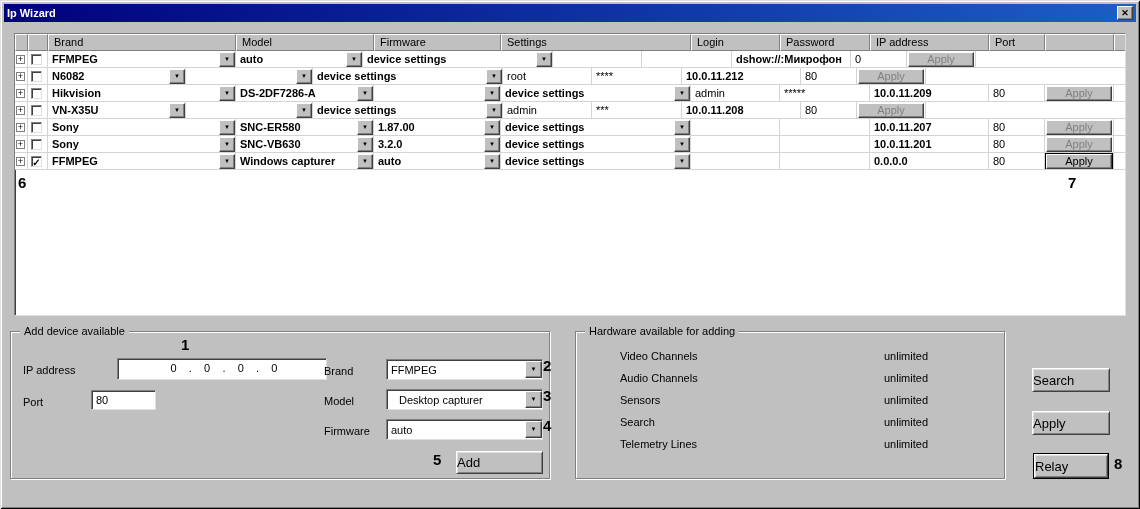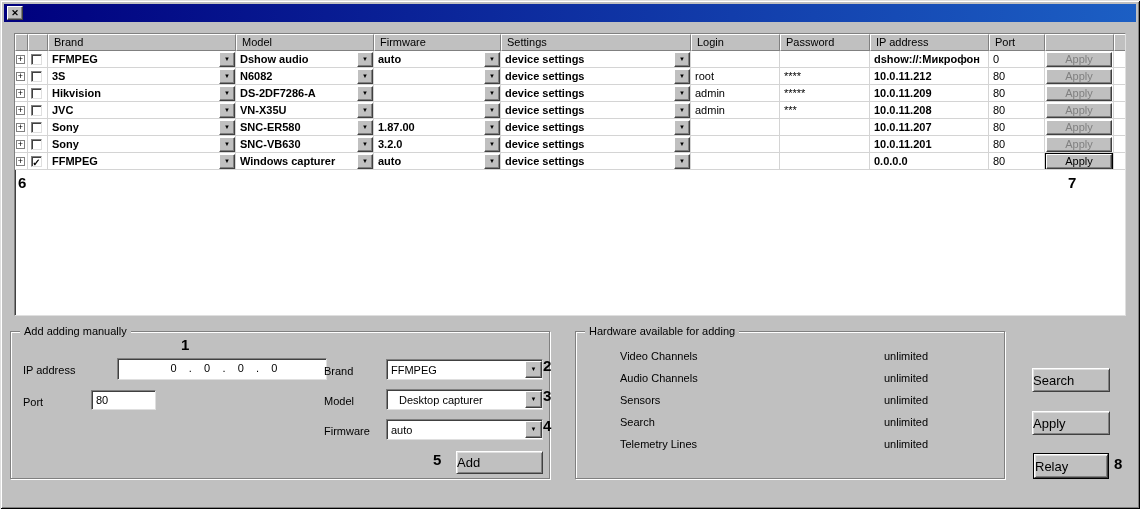--- a/index.html
+++ b/index.html
@@ -132,20 +132,21 @@
     position:absolute; font-size:15px; font-weight:bold; color:#000; z-index:5;
     font-family:"Liberation Sans",sans-serif;
   }
 </style>
 </head>
 <body>
 
 <div class="dialog">
 
   <div class="titlebar">
+    <span class="title">Ip Wizard</span>
     <span class="win-btn">✕</span>
   </div>
 
   <div class="grid">
     <div class="g-head">
       <div class="hc c-exp"></div>
       <div class="hc c-chk"></div>
       <div class="hc c-brand">Brand</div>
       <div class="hc c-model">Model</div>
       <div class="hc c-fw">Firmware</div>
@@ -162,24 +163,20 @@
       <div class="gc c-exp">
           <span class="expand">+</span>
         </div>
       <div class="gc c-chk">
           <span class="chk"></span>
         </div>
       <div class="gc c-brand">
           <span class="ct bold">FFMPEG</span>
           <i class="dd">▼</i>
         </div>
-      <div class="gc c-model">
-          <span class="ct bold">Dshow audio</span>
-          <i class="dd">▼</i>
-        </div>
       <div class="gc c-fw">
           <span class="ct bold">auto</span>
           <i class="dd">▼</i>
         </div>
       <div class="gc c-set">
           <span class="ct bold">device settings</span>
           <i class="dd">▼</i>
         </div>
       <div class="gc c-login">
           <span class="ct"></span>
@@ -198,24 +195,20 @@
         </div>
       <div class="gc fill"></div>
     </div>
 
     <div class="g-row">
       <div class="gc c-exp">
           <span class="expand">+</span>
         </div>
       <div class="gc c-chk">
           <span class="chk"></span>
-        </div>
-      <div class="gc c-brand">
-          <span class="ct bold">3S</span>
-          <i class="dd">▼</i>
         </div>
       <div class="gc c-model">
           <span class="ct bold">N6082</span>
           <i class="dd">▼</i>
         </div>
       <div class="gc c-fw">
           <span class="ct bold"></span>
           <i class="dd">▼</i>
         </div>
       <div class="gc c-set">
@@ -281,24 +274,20 @@
       <div class="gc fill"></div>
     </div>
 
     <div class="g-row">
       <div class="gc c-exp">
           <span class="expand">+</span>
         </div>
       <div class="gc c-chk">
           <span class="chk"></span>
         </div>
-      <div class="gc c-brand">
-          <span class="ct bold">JVC</span>
-          <i class="dd">▼</i>
-        </div>
       <div class="gc c-model">
           <span class="ct bold">VN-X35U</span>
           <i class="dd">▼</i>
         </div>
       <div class="gc c-fw">
           <span class="ct bold"></span>
           <i class="dd">▼</i>
         </div>
       <div class="gc c-set">
           <span class="ct bold">device settings</span>
@@ -440,21 +429,21 @@
           <span class="ct">80</span>
         </div>
       <div class="gc c-apply">
           <button class="row-apply def">Apply</button>
         </div>
       <div class="gc fill"></div>
     </div>
   </div>
 
   <div class="groupbox" style="left:10px; top:331px; width:540px; height:148px;">
-    <span class="grouplabel">Add adding manually</span>
+    <span class="grouplabel">Add device available</span>
 
     <span class="lbl" style="left:12px; top:32px;">IP address</span>
     <div class="field" style="left:80px; top:26px; width:210px; height:22px; text-align:center;margin-left:26px;">0    .    0    .    0    .    0</div>
 
     <span class="lbl" style="left:12px; top:64px;">Port</span>
     <div class="field" style="left:80px; top:58px; width:65px; height:20px;">80</div>
 
     <span class="lbl" style="left:313px; top:33px;">Brand</span>
     <div class="combo2" style="left:375px; top:27px; width:157px; height:21px;">
       <span class="ct">FFMPEG</span>

